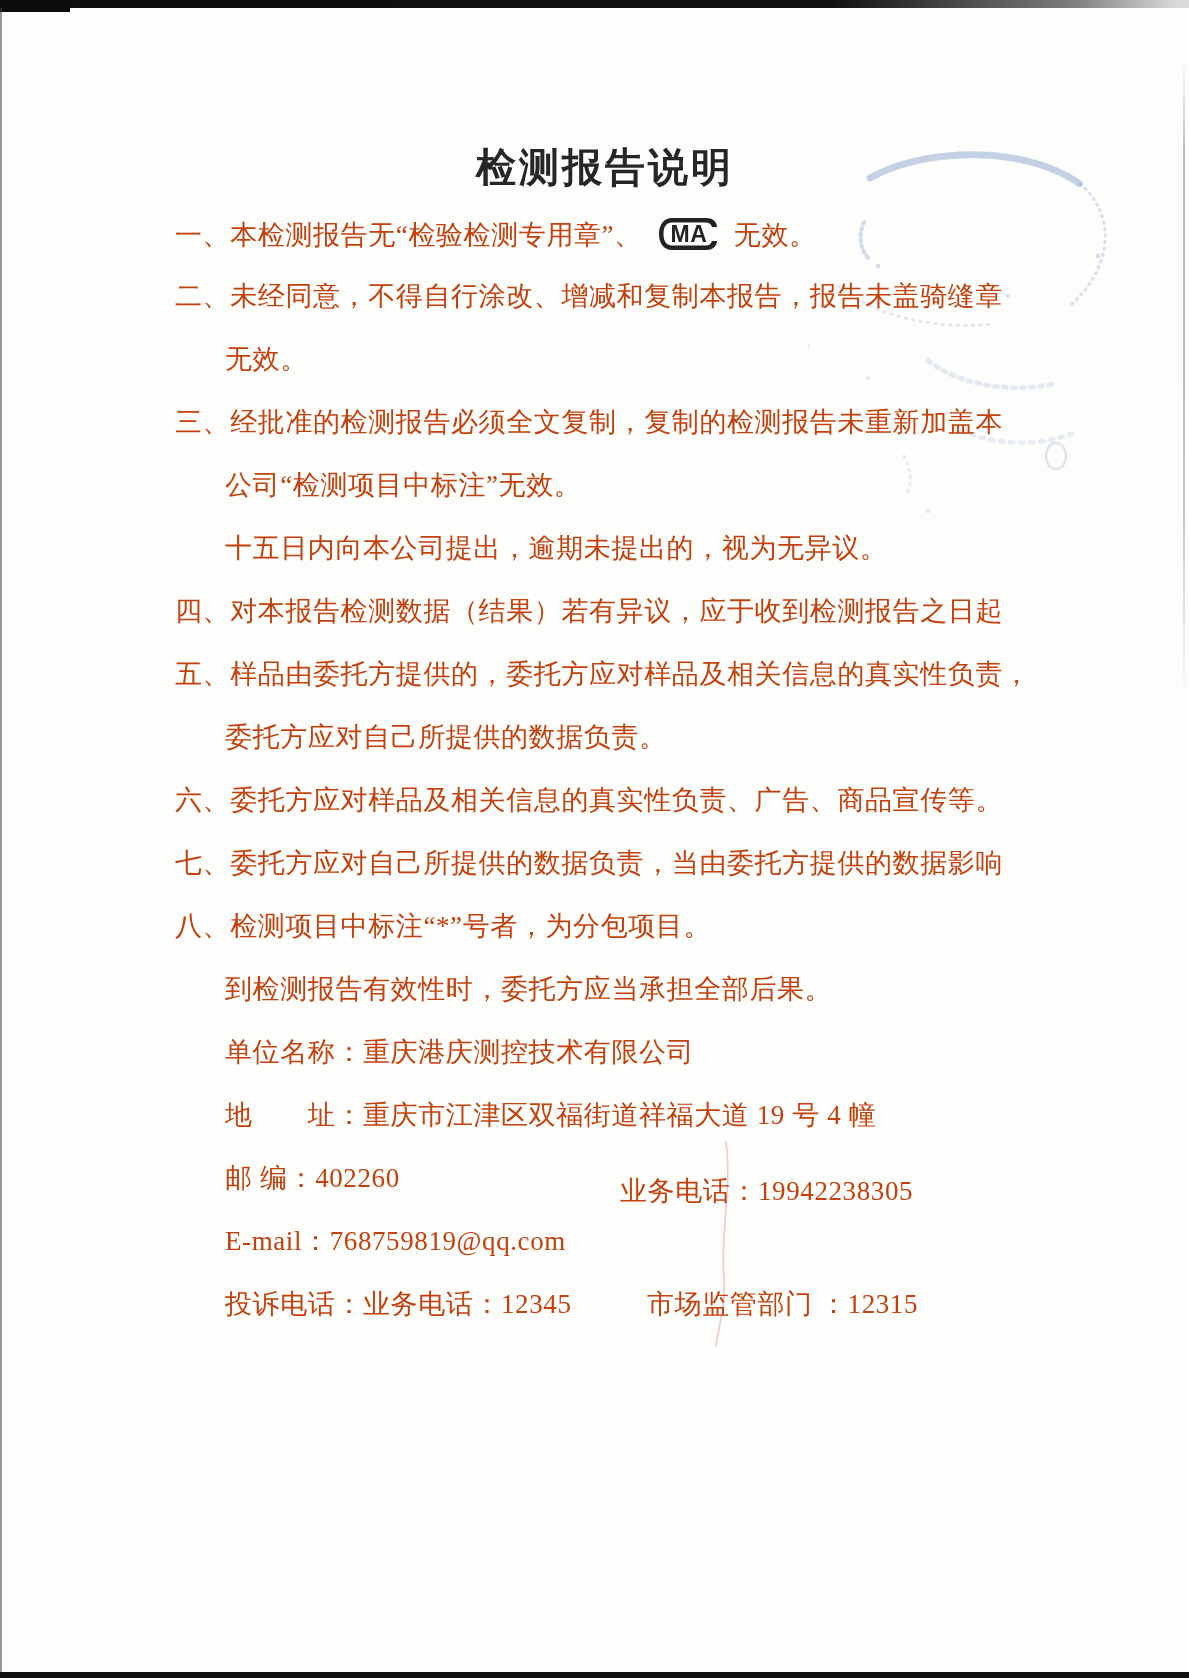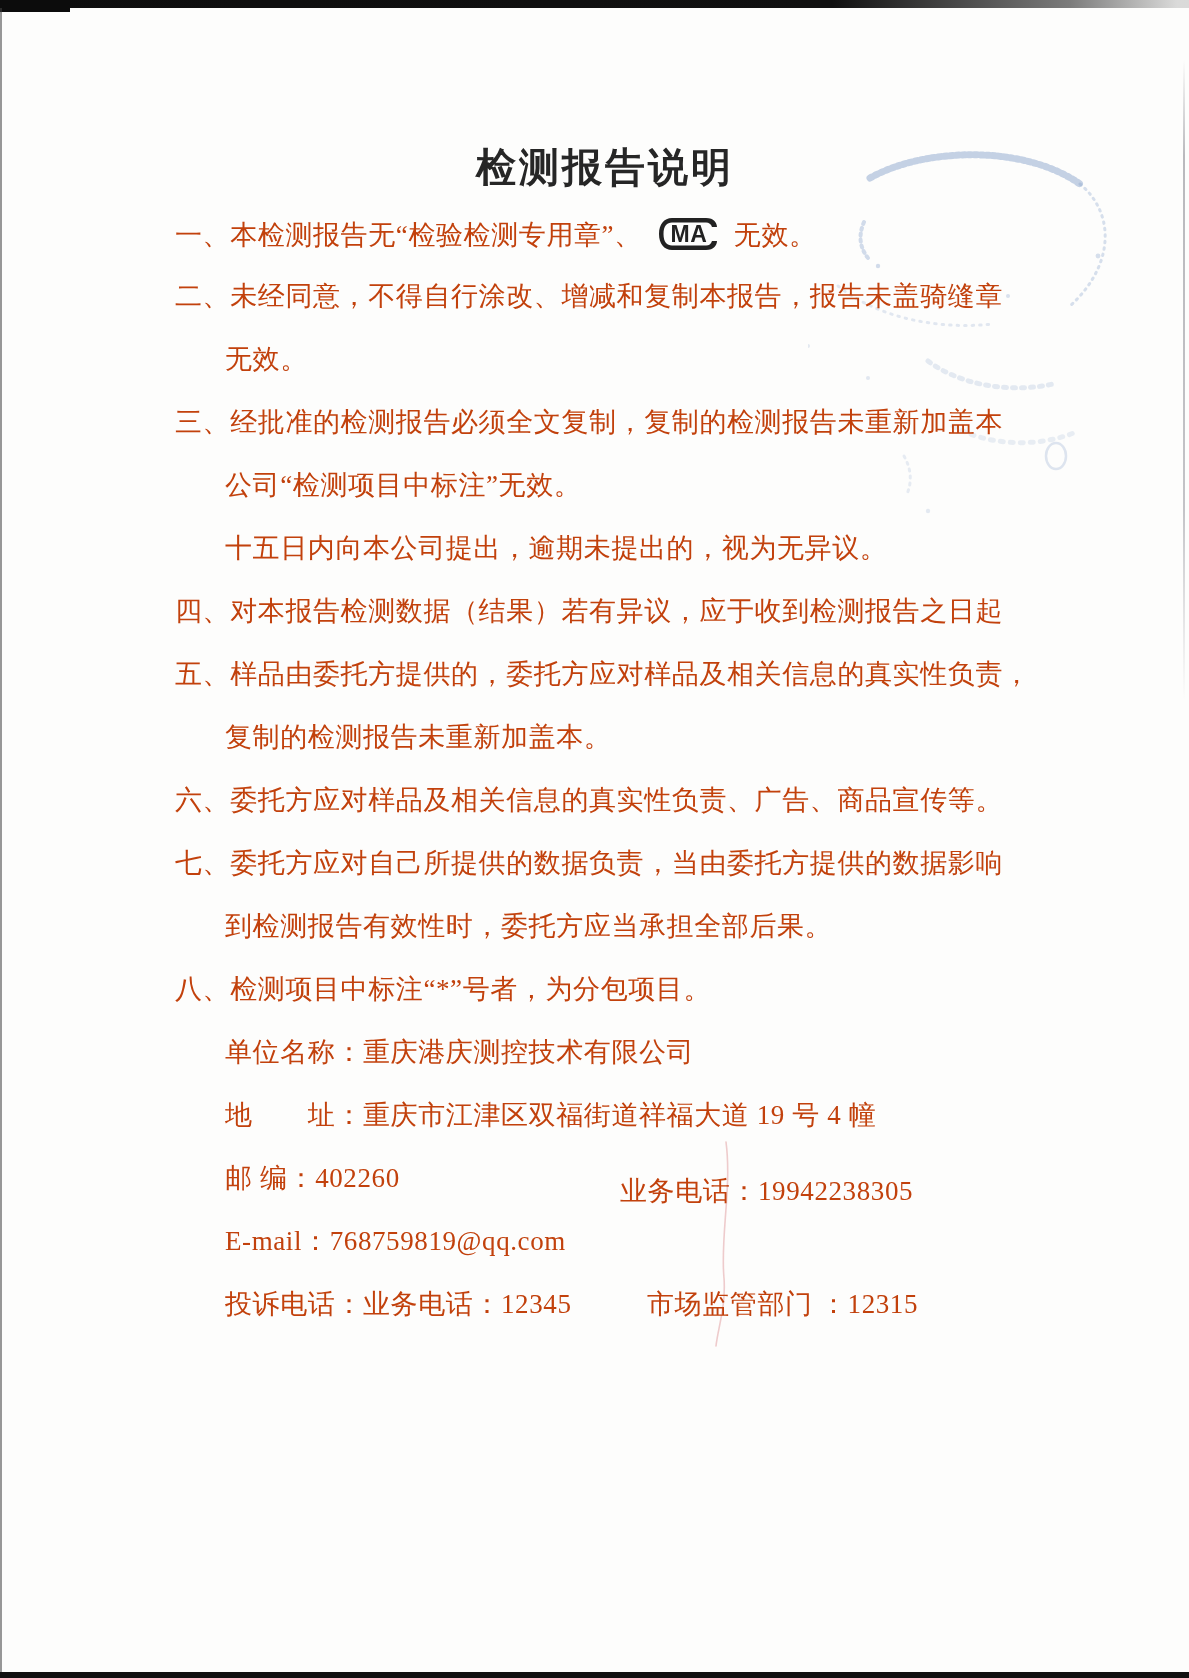--- a/index.html
+++ b/index.html
@@ -86,25 +86,25 @@
     </svg><span>无效。</span>
   </div>
 
   <div class="line">二、未经同意，不得自行涂改、增减和复制本报告，报告未盖骑缝章</div>
   <div class="line indent">无效。</div>
   <div class="line">三、经批准的检测报告必须全文复制，复制的检测报告未重新加盖本</div>
   <div class="line indent">公司“检测项目中标注”无效。</div>
   <div class="line indent">十五日内向本公司提出，逾期未提出的，视为无异议。</div>
   <div class="line">四、对本报告检测数据（结果）若有异议，应于收到检测报告之日起</div>
   <div class="line">五、样品由委托方提供的，委托方应对样品及相关信息的真实性负责，</div>
-  <div class="line indent">复制的检测报告未重新加盖本。</div>
+  <div class="line indent">委托方应对自己所提供的数据负责。</div>
   <div class="line">六、委托方应对样品及相关信息的真实性负责、广告、商品宣传等。</div>
   <div class="line">七、委托方应对自己所提供的数据负责，当由委托方提供的数据影响</div>
+  <div class="line">八、检测项目中标注“*”号者，为分包项目。</div>
   <div class="line indent">到检测报告有效性时，委托方应当承担全部后果。</div>
-  <div class="line">八、检测项目中标注“*”号者，为分包项目。</div>
 
   <div class="line indent">
     <span>单位名称：</span><span>重庆港庆测控技术有限公司</span>
   </div>
 
   <div class="line indent">
     <span>地　　址：</span><span>重庆市江津区双福街道祥福大道 19 号 4 幢</span>
   </div>
 
   <div class="line indent">

